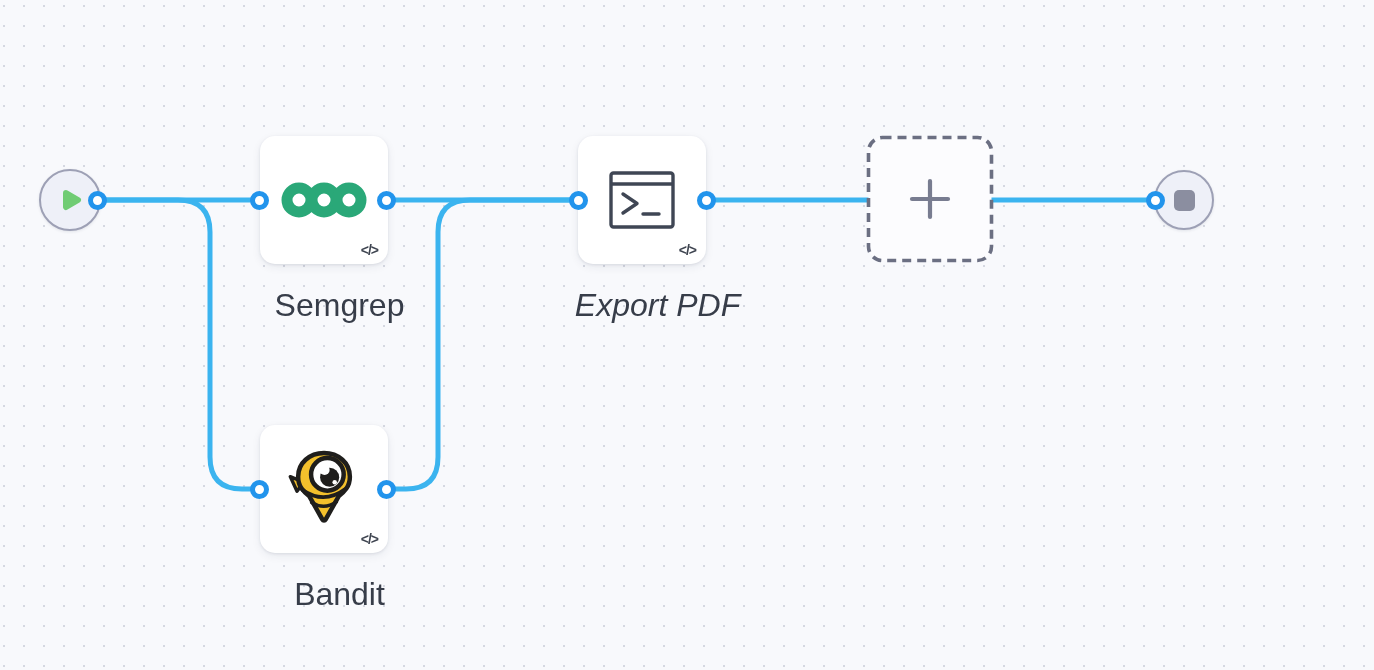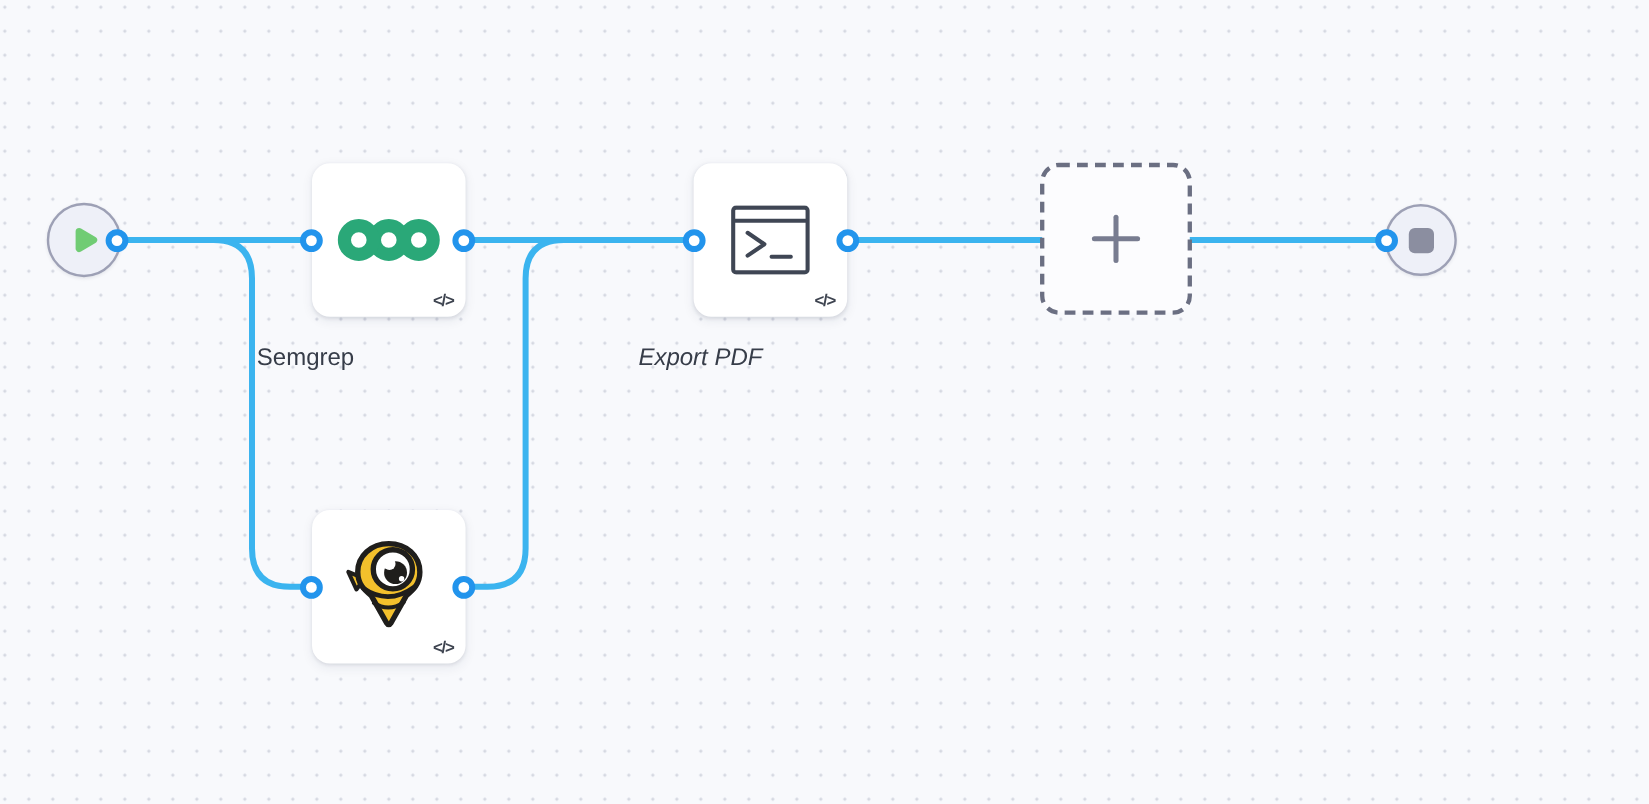--- a/index.html
+++ b/index.html
@@ -46,22 +46,22 @@
     bottom: 6px;
     font-size: 14px;
     font-weight: 700;
     letter-spacing: -1px;
     color: #3e4450;
     user-select: none;
   }
   .node-label {
     position: absolute;
     width: 251px;
-    text-align: left;
-    font-size: 20px;
+    text-align: center;
+    font-size: 32px;
     color: #373d49;
     white-space: nowrap;
   }
   
   .round-node {
     position: absolute;
     width: 62px;
     height: 62px;
     border-radius: 50%;
     background: #eef0f8;
@@ -139,20 +139,21 @@
       <path d="M32 4 C45 4 55 13 55 25 C55 34 50 38.5 45 42.5 L33.5 63 C32.8 64.3 31.2 64.3 30.5 63 L19 42.5 C14 38.5 9 34 9 25 C9 13 19 4 32 4 Z" fill="#f3c02c" stroke="#1f1e1c" stroke-width="4" stroke-linejoin="round"></path>
       <path d="M13 37 Q32 50 51 36" fill="none" stroke="#1f1e1c" stroke-width="3.4" stroke-linecap="round"></path>
       <path d="M21 48 Q32 55 43 47.5" fill="none" stroke="#1f1e1c" stroke-width="3" stroke-linecap="round"></path>
       <circle cx="35" cy="23" r="14.5" fill="#ffffff" stroke="#1f1e1c" stroke-width="4"></circle>
       <circle cx="37" cy="25.5" r="8.5" fill="#1f1e1c"></circle>
       <circle cx="32.5" cy="19" r="4.5" fill="#ffffff"></circle>
       <circle cx="41.5" cy="30" r="2" fill="#ffffff"></circle>
     </svg>
     <span class="badge">&lt;/&gt;</span>
   </div>
+  <div class="node-label" style="left:214px; top:576px;">Bandit</div>
 
   <div class="card" style="left:578px; top:136px;">
     <svg width="66" height="58" viewBox="0 0 66 58">
       <rect x="2" y="2" width="62" height="54" rx="2.5" fill="none" stroke="#3f4654" stroke-width="3.4"></rect>
       <line x1="2" y1="13" x2="64" y2="13" stroke="#3f4654" stroke-width="3.4"></line>
       <polyline points="14,23 28,32.5 14,42" fill="none" stroke="#3f4654" stroke-width="3.4" stroke-linecap="round" stroke-linejoin="round"></polyline>
       <line x1="34" y1="43" x2="50" y2="43" stroke="#3f4654" stroke-width="3.4" stroke-linecap="round"></line>
     </svg>
     <span class="badge">&lt;/&gt;</span>
   </div>

